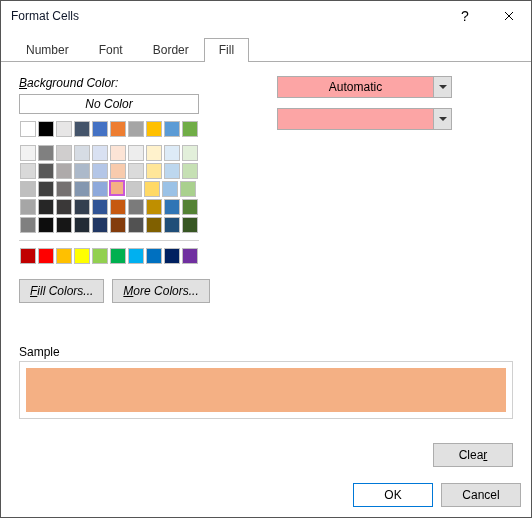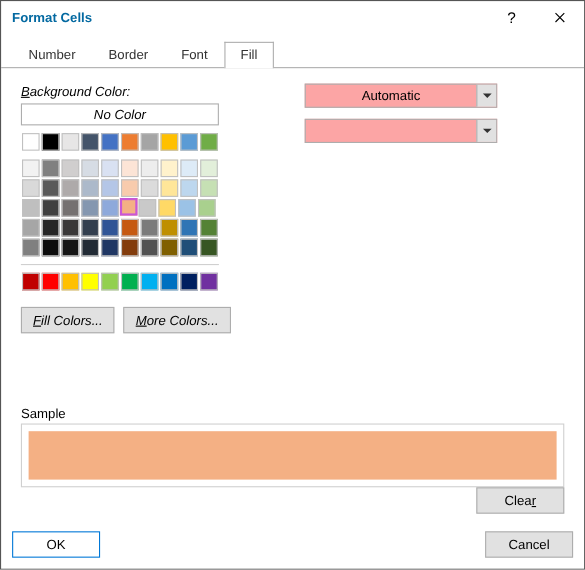--- a/index.html
+++ b/index.html
@@ -1,19 +1,19 @@
 <!DOCTYPE html>
 <html><head>
 <meta charset="utf-8">
 <style>
   * { box-sizing: border-box; font-family: "Segoe UI", Tahoma, sans-serif; font-size: 12px; }
   body { margin: 0; background: #fff; }
   .window { width: 532px; height: 518px; border: 1px solid #555; background: #fff; display: flex; flex-direction: column; }
   .titlebar { height: 30px; display: flex; align-items: center; padding-left: 10px; }
-  .titlebar-title { flex: 1; font-size: 12px; color: #0369a1; font-weight: bold; }
+  .titlebar-title { flex: 1; font-size: 12px; color: #0f172a; }
   .titlebar-btn { width: 44px; height: 30px; display: flex; align-items: center; justify-content: center; color: #000; font-size: 13px; }
   .titlebar-btn.help { font-size: 14px; }
   .tabs { display: flex; padding: 0 10px; margin-top: 6px; }
   .tab { padding: 4px 14px 5px; border: 1px solid transparent; border-bottom: none; color: #333; position: relative; top: 1px; }
   .tab.active { border-color: #adadad; background: #fff; z-index: 2; }
   .tab-content { flex: 1; border-top: 1px solid #adadad; padding: 14px 18px 10px; display: flex; flex-direction: column; }
   .cols { display: flex; }
   .col-left { width: 240px; font-style: italic; }
   .col-right { flex: 1; padding-left: 18px; }
   .label { color: #000; margin-bottom: 4px; }
@@ -27,43 +27,43 @@
   .btn.primary { background: #fff; border: 1px solid #0078d7; }
   .btn-row { display: flex; gap: 8px; margin-top: 14px; }
   .dropdown { display: flex; width: 175px; height: 22px; border: 1px solid #adadad; background: #fca5a5; margin-bottom: 10px; }
   .dropdown-text { flex: 1; text-align: center; line-height: 20px; }
   .dropdown-arrow { width: 18px; border-left: 1px solid #adadad; background: #e1e1e1; display: flex; align-items: center; justify-content: center; }
   .dropdown-arrow::after { content: ""; border-left: 4px solid transparent; border-right: 4px solid transparent; border-top: 4px solid #333; }
   .sample-block { margin-top: auto; }
   .sample-label { margin-bottom: 2px; }
   .sample-area { border: 1px solid #d0d0d0; height: 58px; padding: 6px; }
   .sample-fill { width: 100%; height: 100%; }
-  .bottom-row { display: flex; justify-content: flex-end; margin-top: 0; align-items: center; }
-  .dialog-btns { display: flex; justify-content: space-between; gap: 8px; padding: 6px 10px 10px; }
+  .bottom-row { display: flex; justify-content: flex-end; margin-top: 24px; align-items: center; }
+  .dialog-btns { display: flex; justify-content: flex-end; gap: 8px; padding: 6px 10px 10px; }
   .btn-fixed { width: 80px; }
   .u { text-decoration: underline; }
 </style>
 </head>
 <body>
 
 <div class="window">
   <div class="titlebar">
     <div class="titlebar-title">Format Cells</div>
     <div class="titlebar-btn help">?</div>
     <div class="titlebar-btn">
       <svg width="10" height="10" viewBox="0 0 10 10">
           <path d="M1 1 L9 9 M9 1 L1 9" stroke="#000" stroke-width="1"></path>
         </svg>
     </div>
   </div>
 
   <div class="tabs">
     <div class="tab">Number</div>
+    <div class="tab">Font</div>
     <div class="tab">Border</div>
-    <div class="tab">Font</div>
     <div class="tab active">Fill</div>
   </div>
 
   <div class="tab-content">
     <div class="cols">
       <div class="col-left">
         <div class="label"><span class="u">B</span><span>ackground Color:</span></div>
         <div class="no-color-btn">No Color</div>
         <div class="palette" id="palette-top">
             <div class="palette-row">

